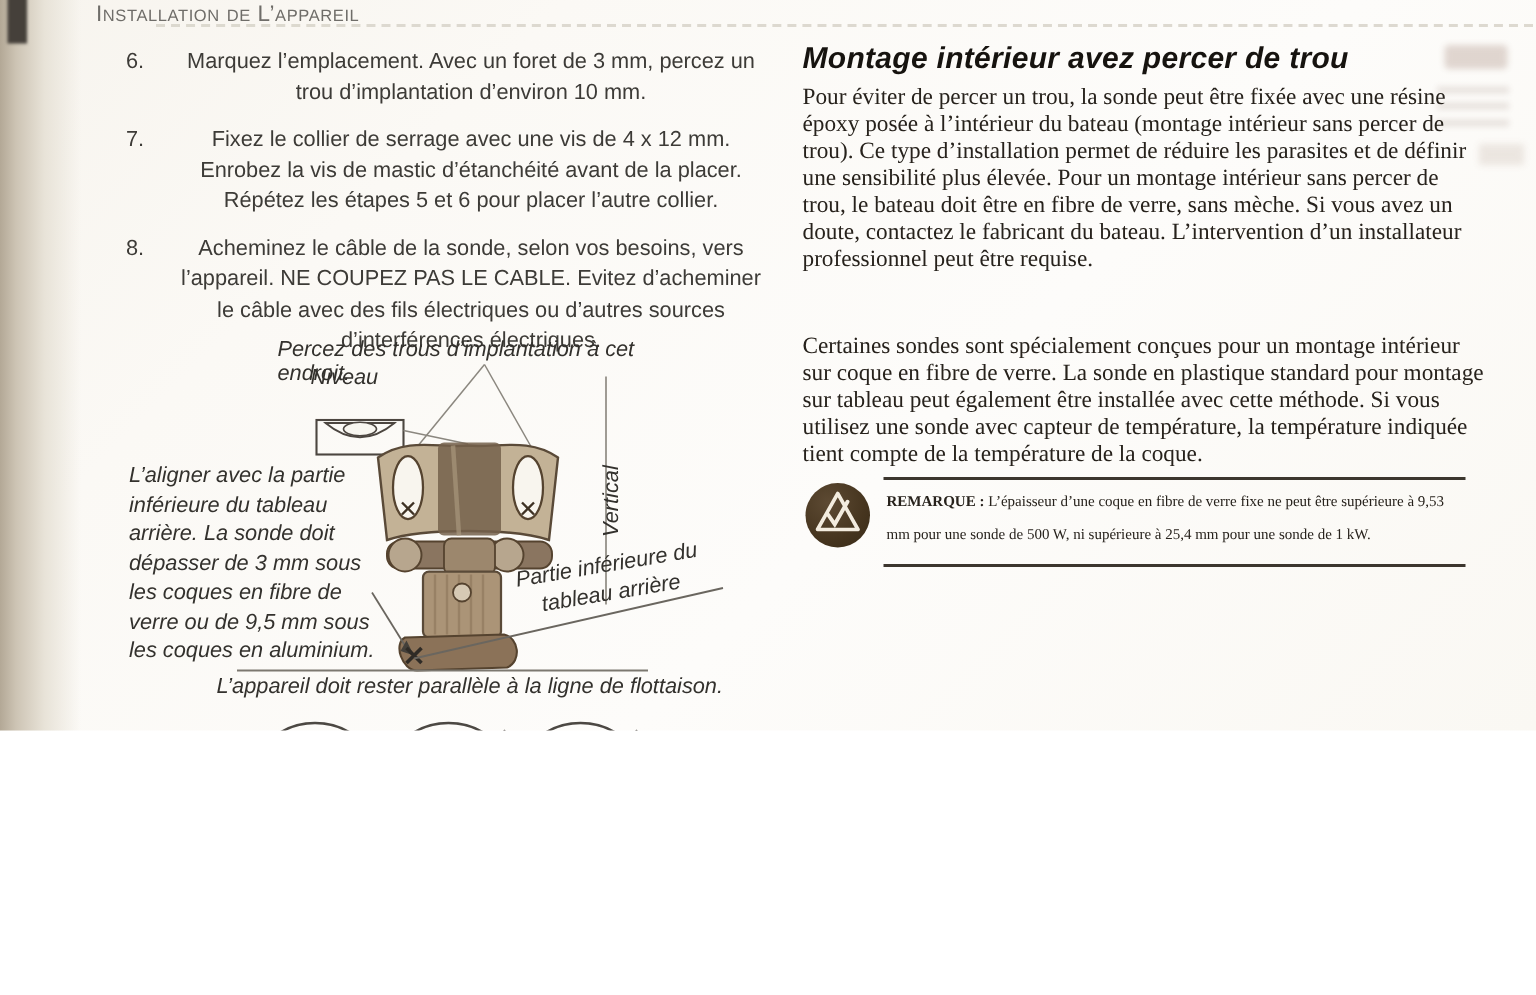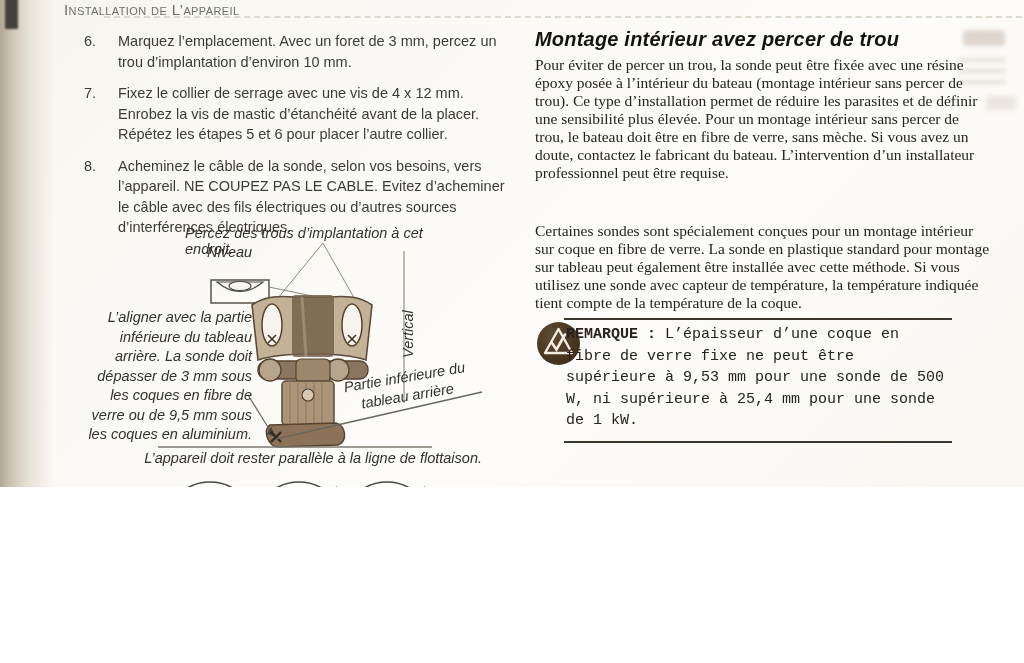--- a/index.html
+++ b/index.html
@@ -21,48 +21,48 @@
   
   .doc-header{position:absolute;left:64px;top:1px;font-variant:small-caps;font-size:15px;
     letter-spacing:.4px;color:#6f6d69;}
   .header-rule{position:absolute;left:104px;top:16px;width:918px;border-top:2px dashed #d8d4ca;opacity:.85;}
 
   
   .steps{position:absolute;left:84px;top:31px;width:426px;display:flex;flex-direction:column;gap:11px;
     font-size:14.5px;line-height:20.5px;color:#3d3b37;}
   .step{display:flex;}
   .step-num{width:34px;flex:none;}
-  .step-text{flex:1;}
+  .step-text{flex:1;text-align:center;}
 
   
   .lbl{position:absolute;font-style:italic;font-size:14.5px;color:#33312d;}
   .drill-caption{left:185px;top:225px;width:282px;text-align:left;}
   .niveau-label{left:207px;top:244px;}
   .vertical-label{left:400px;top:358px;transform:rotate(-90deg);transform-origin:left top;white-space:nowrap;}
-  .align-label{left:86px;top:308px;width:166px;text-align:right;line-height:19.5px;}
+  .align-label{left:86px;top:308px;width:166px;text-align:left;line-height:19.5px;}
   .transom-label{left:322px;top:368px;width:168px;text-align:center;line-height:19px;transform:rotate(-9.5deg);}
   .waterline-caption{left:140px;top:450px;width:342px;text-align:right;}
 
   .diagram-svg{position:absolute;left:80px;top:225px;}
   .circles-svg{position:absolute;left:160px;top:480px;}
 
   
   .rc-heading{position:absolute;left:535px;top:28px;font-size:20px;font-weight:bold;font-style:italic;
     color:#16130f;letter-spacing:.2px;}
   .rc-p{position:absolute;left:535px;width:456px;font-family:"Liberation Serif",serif;
     font-size:15.5px;line-height:18px;color:#27221c;}
   .rc-p1{top:56px;}
   .rc-p2{top:222px;}
 
   .note-icon{position:absolute;left:537px;top:322px;width:43px;height:43px;border-radius:50%;
     background:radial-gradient(circle at 35% 30%,#5d4a33 0%,#46351f 60%,#382a17 100%);
     display:flex;align-items:center;justify-content:center;}
-  .note-body{position:absolute;left:564px;top:318px;width:384px;
+  .note-body{position:absolute;left:589px;top:318px;width:384px;
     border-top:2px solid #3c362e;border-bottom:2px solid #3c362e;
-    padding:4px 2px 9px 2px;font-family:Liberation Mono, monospace;font-size:15px;line-height:21.5px;color:#27221c;}
+    padding:4px 2px 9px 2px;font-family:Liberation Serif, serif;font-size:10px;line-height:21.5px;color:#27221c;}
   .note-label{font-weight:bold;}
 
   
   .page-num{position:absolute;left:70px;top:597px;font-style:italic;font-size:14px;color:#a09d97;}
   .manual-title{position:absolute;right:36px;top:599px;font-style:italic;font-size:14px;color:#8f8c86;}
 </style>
 </head>
 <body>
 
 <div class="page">

